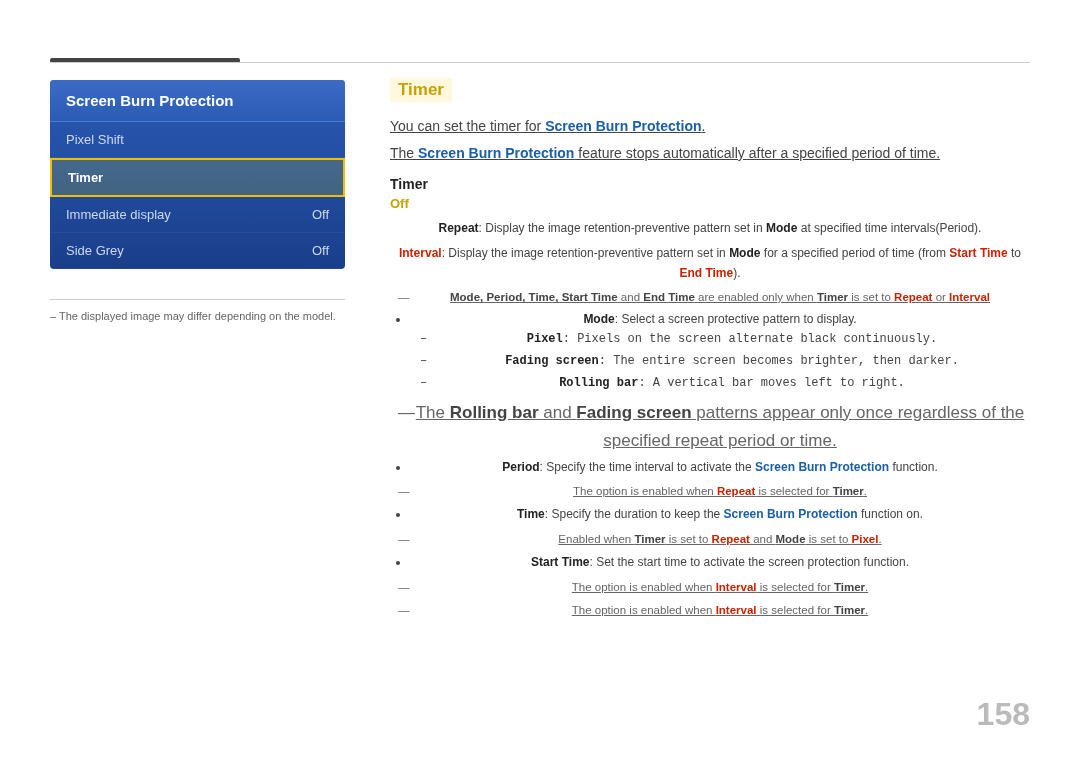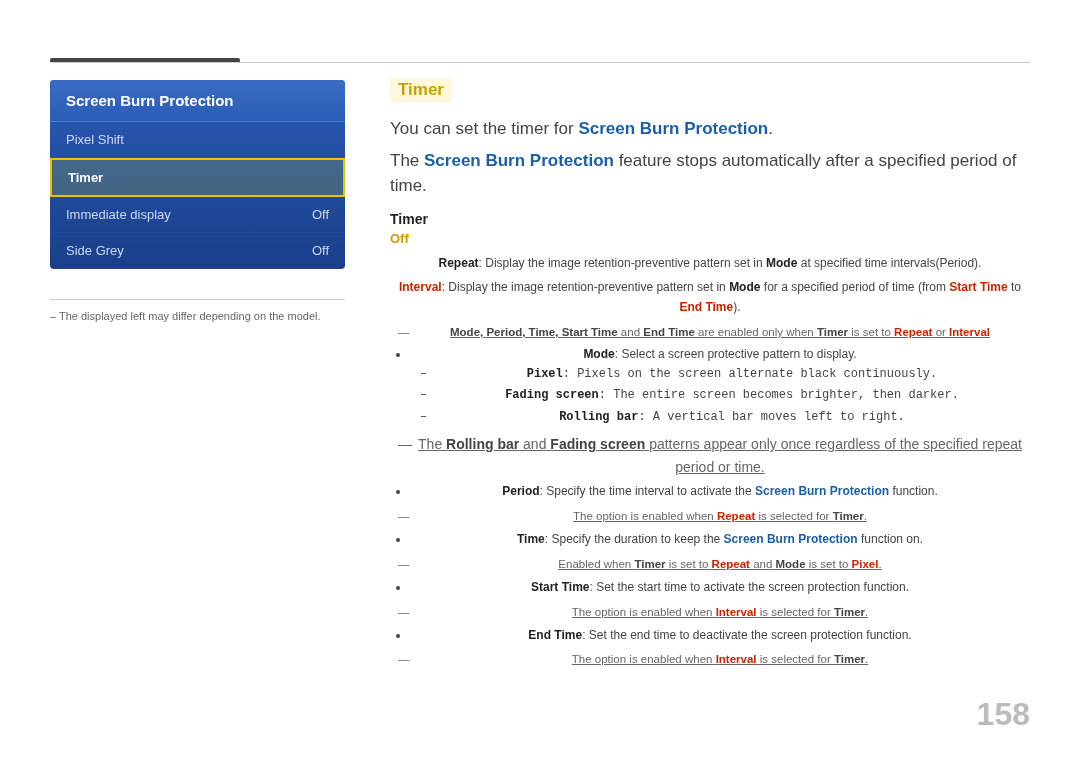--- a/index.html
+++ b/index.html
@@ -101,24 +101,25 @@
       font-size: 17px;
       font-weight: bold;
       color: #c8a000;
       background: #fff8dc;
       display: inline-block;
       padding: 2px 8px;
       margin-bottom: 14px;
     }
 
     .intro-text {
-      font-size: 17px;
+      font-size: 14px;
       color: #444;
       margin-bottom: 6px;
       line-height: 1.5;
+      text-decoration: underline;
     }
 
     .subsection-title {
       font-size: 14px;
       font-weight: bold;
       color: #222;
       margin: 12px 0 4px 0;
     }
 
     .off-label {
@@ -230,21 +231,21 @@
       <span>Immediate display</span>
       <span class="item-value">Off</span>
     </div>
     <div class="menu-item">
       <span>Side Grey</span>
       <span class="item-value">Off</span>
     </div>
   </div>
 
   <div class="left-note">
-    <p class="left-note-text">– The displayed left may differ depending on the model.</p>
+    <p class="left-note-text">– The displayed image may differ depending on the model.</p>
   </div>
 </div>
 
 <div class="right-panel">
   <div class="section-title">Timer</div>
 
   <p class="intro-text">
     You can set the timer for <span class="link-blue">Screen Burn Protection</span>.
   </p>
   <p class="intro-text">
@@ -271,21 +272,21 @@
       <li>
         <span class="bold-label">Mode</span>: Select a screen protective pattern to display.
         <ul class="sub-bullet">
           <li><span class="bold-label">Pixel</span>: Pixels on the screen alternate black continuously.</li>
           <li><span class="bold-label">Fading screen</span>: The entire screen becomes brighter, then darker.</li>
           <li><span class="bold-label">Rolling bar</span>: A vertical bar moves left to right.</li>
         </ul>
       </li>
     </ul>
 
-    <div class="note-line" style="font-size:14px; color:#666; ">
+    <div class="note-line" style="font-size:17px; color:#666; ">
       The <span class="bold-label" style="color:#444;">Rolling bar</span> and <span class="bold-label" style="color:#444;">Fading screen</span> patterns appear only once regardless of the specified repeat period or time.
     </div>
 
     <ul class="bullet-list">
       <li>
         <span class="bold-label">Period</span>: Specify the time interval to activate the <span class="link-blue">Screen Burn Protection</span> function.
       </li>
     </ul>
     <div class="note-line" style="font-size:11.5px; color:#666; margin-bottom:4px;">
       The option is enabled when <span class="link-red">Repeat</span> is selected for <span class="bold-label" style="color:#444;">Timer</span>.
@@ -302,24 +303,19 @@
 
     <ul class="bullet-list">
       <li>
         <span class="bold-label">Start Time</span>: Set the start time to activate the screen protection function.
       </li>
     </ul>
     <div class="note-line" style="font-size:11.5px; color:#666; margin-bottom:4px;">
       The option is enabled when <span class="link-red">Interval</span> is selected for <span class="bold-label" style="color:#444;">Timer</span>.
     </div>
 
-    <ul class="bullet-list">
-      <li>
-        <span class="bold-label">End Time</span>: Set the end time to deactivate the screen protection function.
-      </li>
-    </ul>
     <div class="note-line" style="font-size:11.5px; color:#666; margin-bottom:4px;">
       The option is enabled when <span class="link-red">Interval</span> is selected for <span class="bold-label" style="color:#444;">Timer</span>.
     </div>
   </div>
 </div>
 
 <div class="page-number">158</div>
 
 </body></html>

